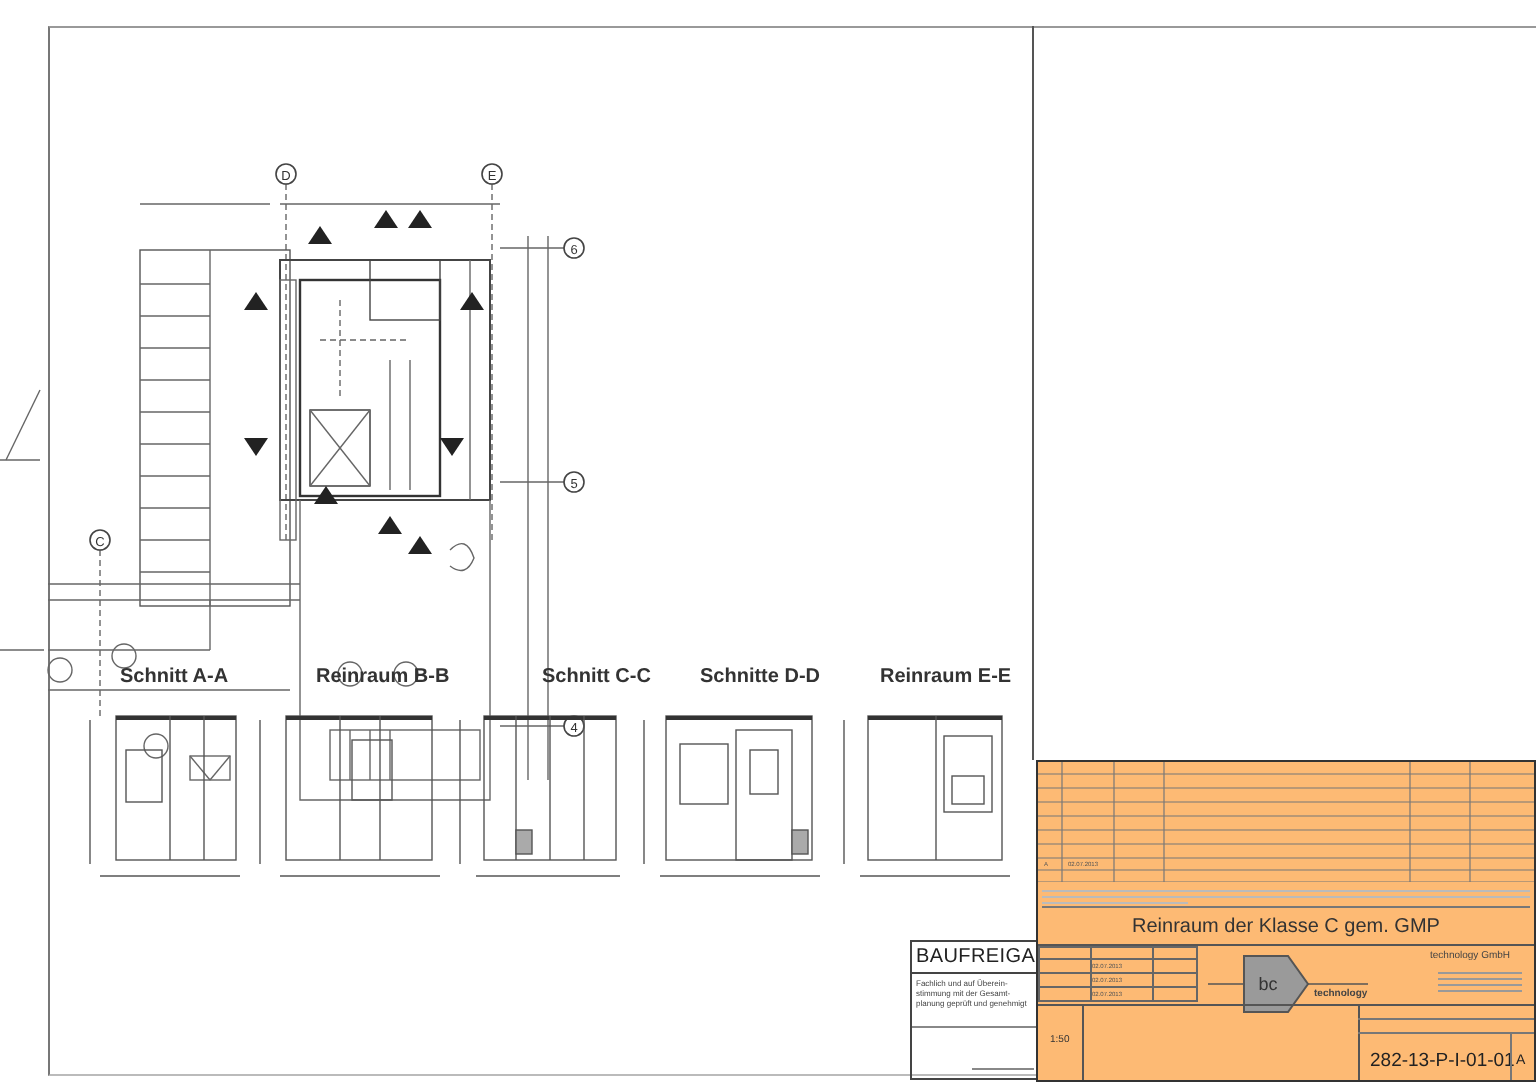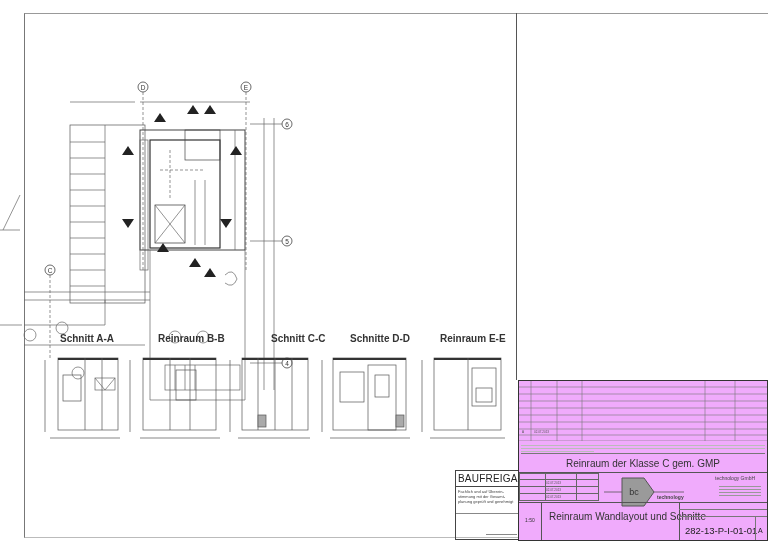--- a/index.html
+++ b/index.html
@@ -2,21 +2,21 @@
 <html><head>
 <meta charset="utf-8">
 <style>
   html,body{margin:0;padding:0;background:#fff;}
   body{width:768px;height:541px;position:relative;overflow:hidden;font-family:"Liberation Sans",sans-serif;color:#222;}
   .abs{position:absolute;}
   .frame{left:24px;top:13px;width:744px;height:523px;border-left:1px solid #777;border-top:1px solid #999;border-bottom:1px solid #bbb;}
   .fold{left:516px;top:13px;width:0;height:367px;border-left:1px solid #555;}
   .svgwrap{left:0;top:0;}
   .sec-title{font-size:10px;color:#333;font-weight:bold;}
-  .tb{left:518px;top:380px;width:248px;height:159px;border:1px solid #333;background:#f0abfc;}
+  .tb{left:518px;top:380px;width:248px;height:159px;border:1px solid #333;background:#fdba74;}
   .tb table{border-collapse:collapse;}
   .tb td{border:1px solid #666;font-size:3px;padding:0;}
   .big-title{font-size:10px;color:#333;}
   .big-sub{font-size:10px;color:#333;}
   .drawno{font-size:9.5px;color:#222;}
   .baufreigabe{left:455px;top:470px;width:64px;height:68px;border:1px solid #444;}
   .bf-title{font-size:10px;color:#222;letter-spacing:0.2px;}
   .bf-text{font-size:4px;line-height:5px;color:#444;}
   .tiny{font-size:3px;color:#555;}
   .scale{font-size:5px;color:#333;}
@@ -262,20 +262,19 @@
   <div class="abs" style="left:200px;top:103px;width:42px;">
     <div style="height:1px;background:#999;margin:2px 0;"></div>
     <div style="height:1px;background:#999;margin:2px 0;"></div>
     <div style="height:1px;background:#999;margin:2px 0;"></div>
     <div style="height:1px;background:#999;margin:2px 0;"></div>
   </div>
 
   <div class="abs" style="left:0;top:121px;width:248px;border-top:1px solid #555;"></div>
   <div class="abs" style="left:22px;top:121px;height:38px;border-left:1px solid #555;"></div>
   <div class="abs scale" style="left:6px;top:136px;">1:50</div>
-  <div class="abs big-sub" style="left:30px;top:130px;">Reinraum Wandlayout und Schnitte</div>
   <div class="abs" style="left:160px;top:121px;height:38px;border-left:1px solid #555;"></div>
   <div class="abs" style="left:160px;top:128px;width:88px;border-top:1px solid #777;"></div>
   <div class="abs" style="left:160px;top:135px;width:88px;border-top:1px solid #777;"></div>
   <div class="abs drawno" style="left:166px;top:144px;">282-13-P-I-01-01</div>
   <div class="abs" style="left:236px;top:135px;height:24px;border-left:1px solid #777;"></div>
   <div class="abs" style="left:239px;top:146px;font-size:7px;">A</div>
 </div>
 
 </body></html>

